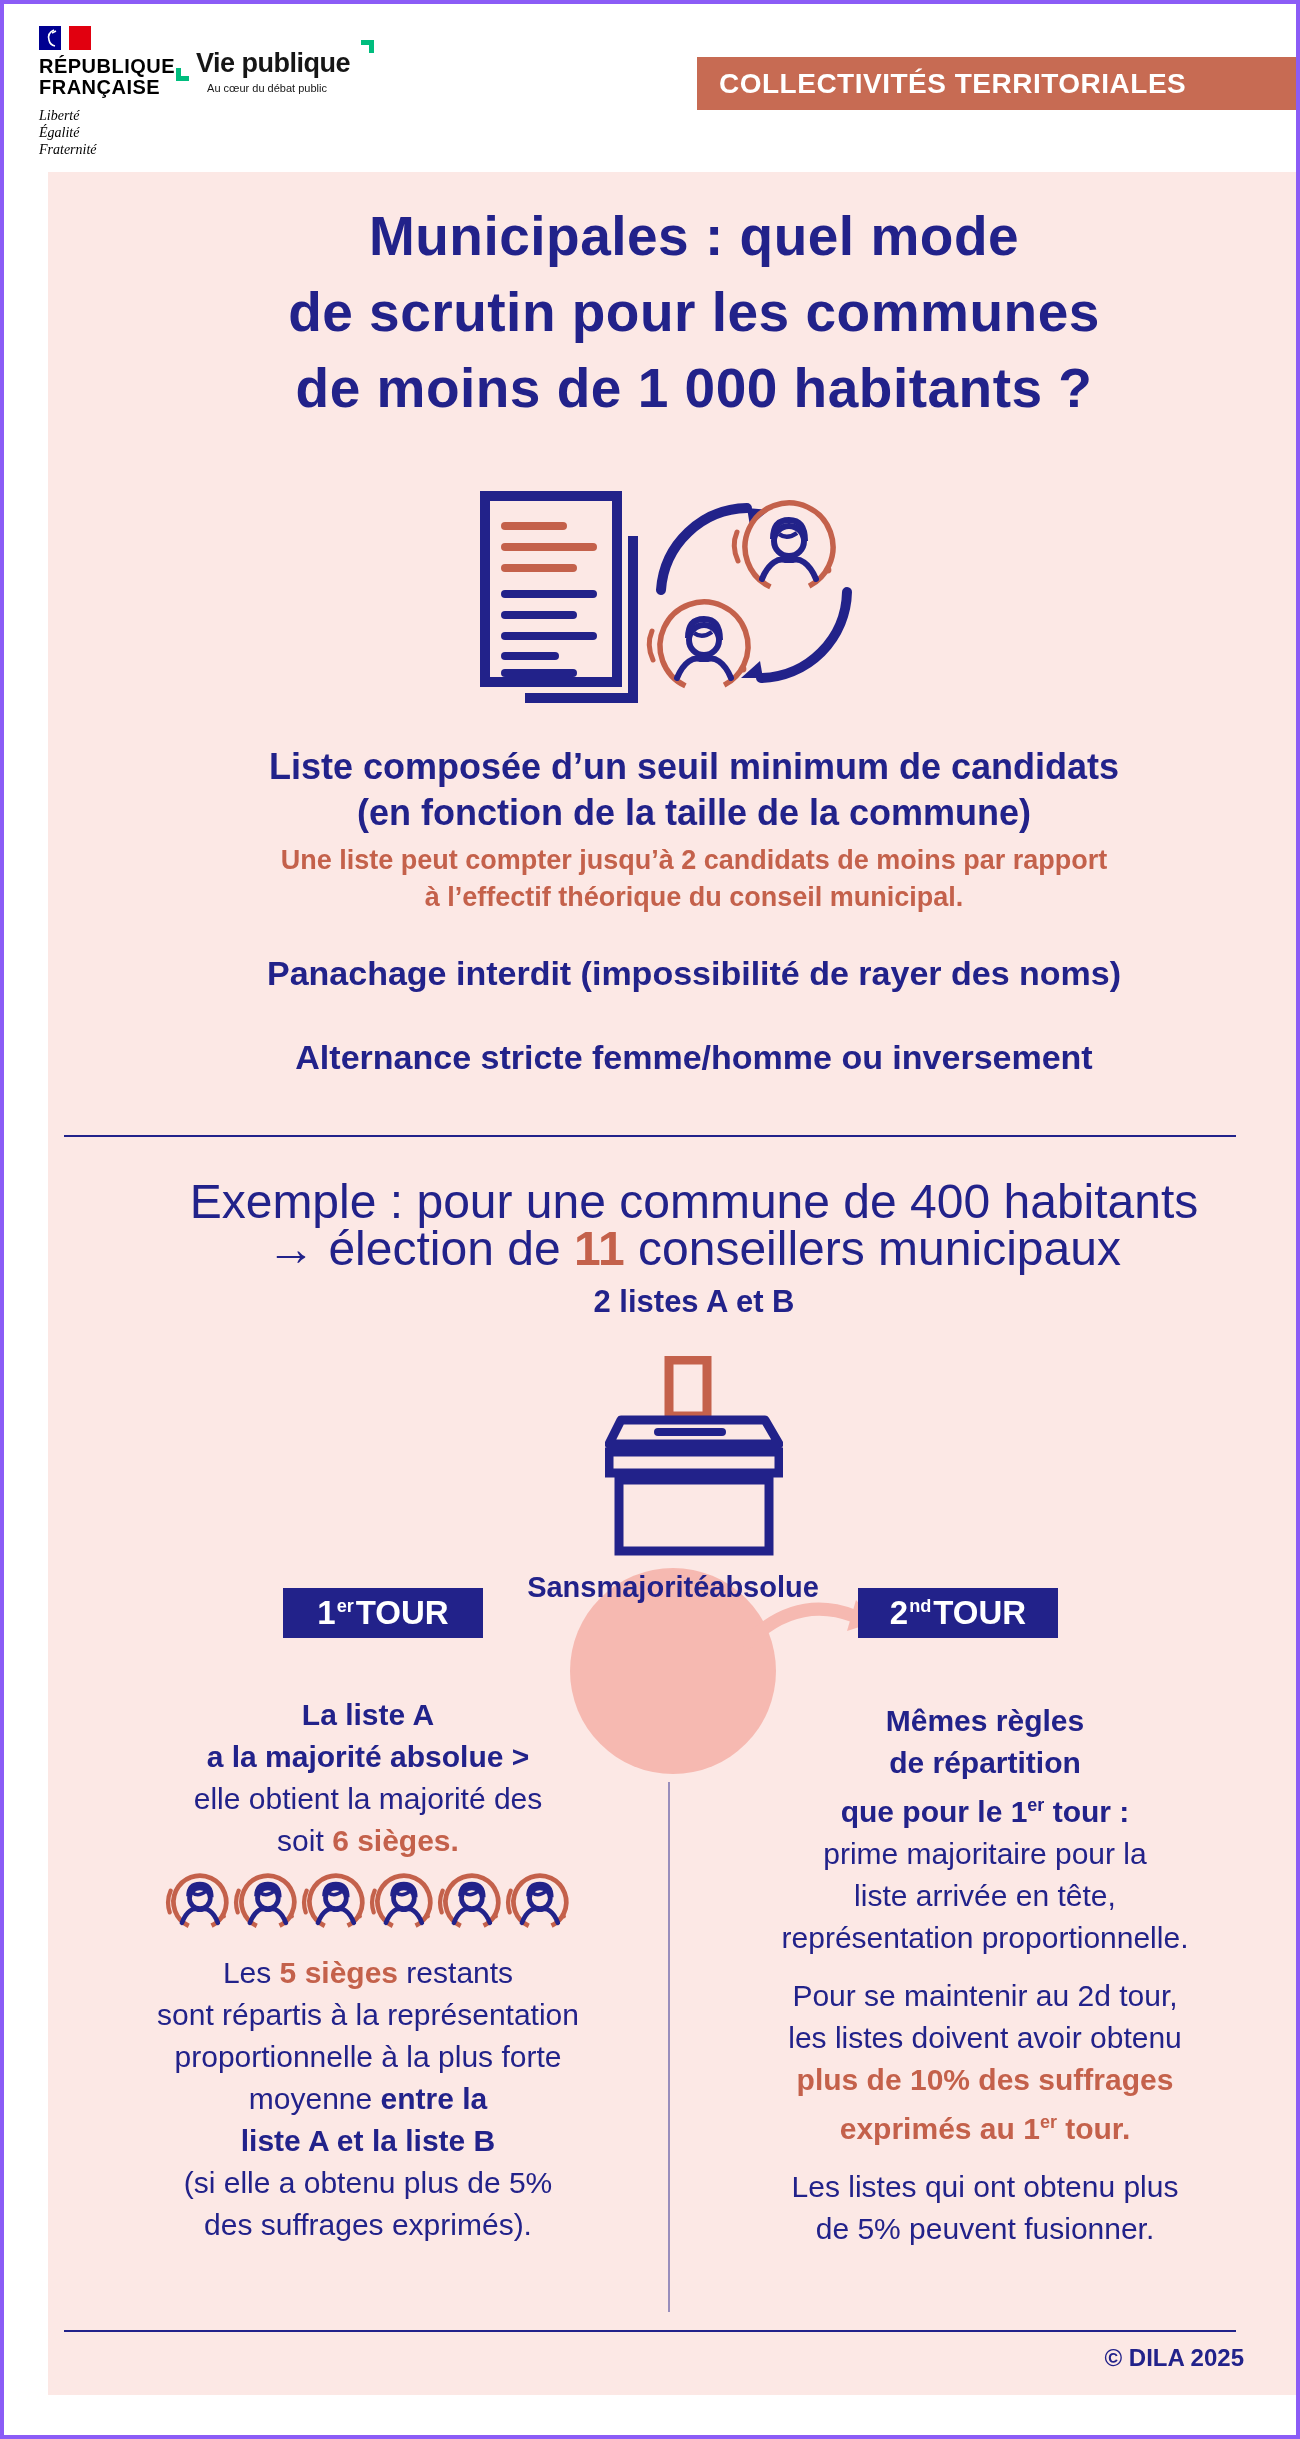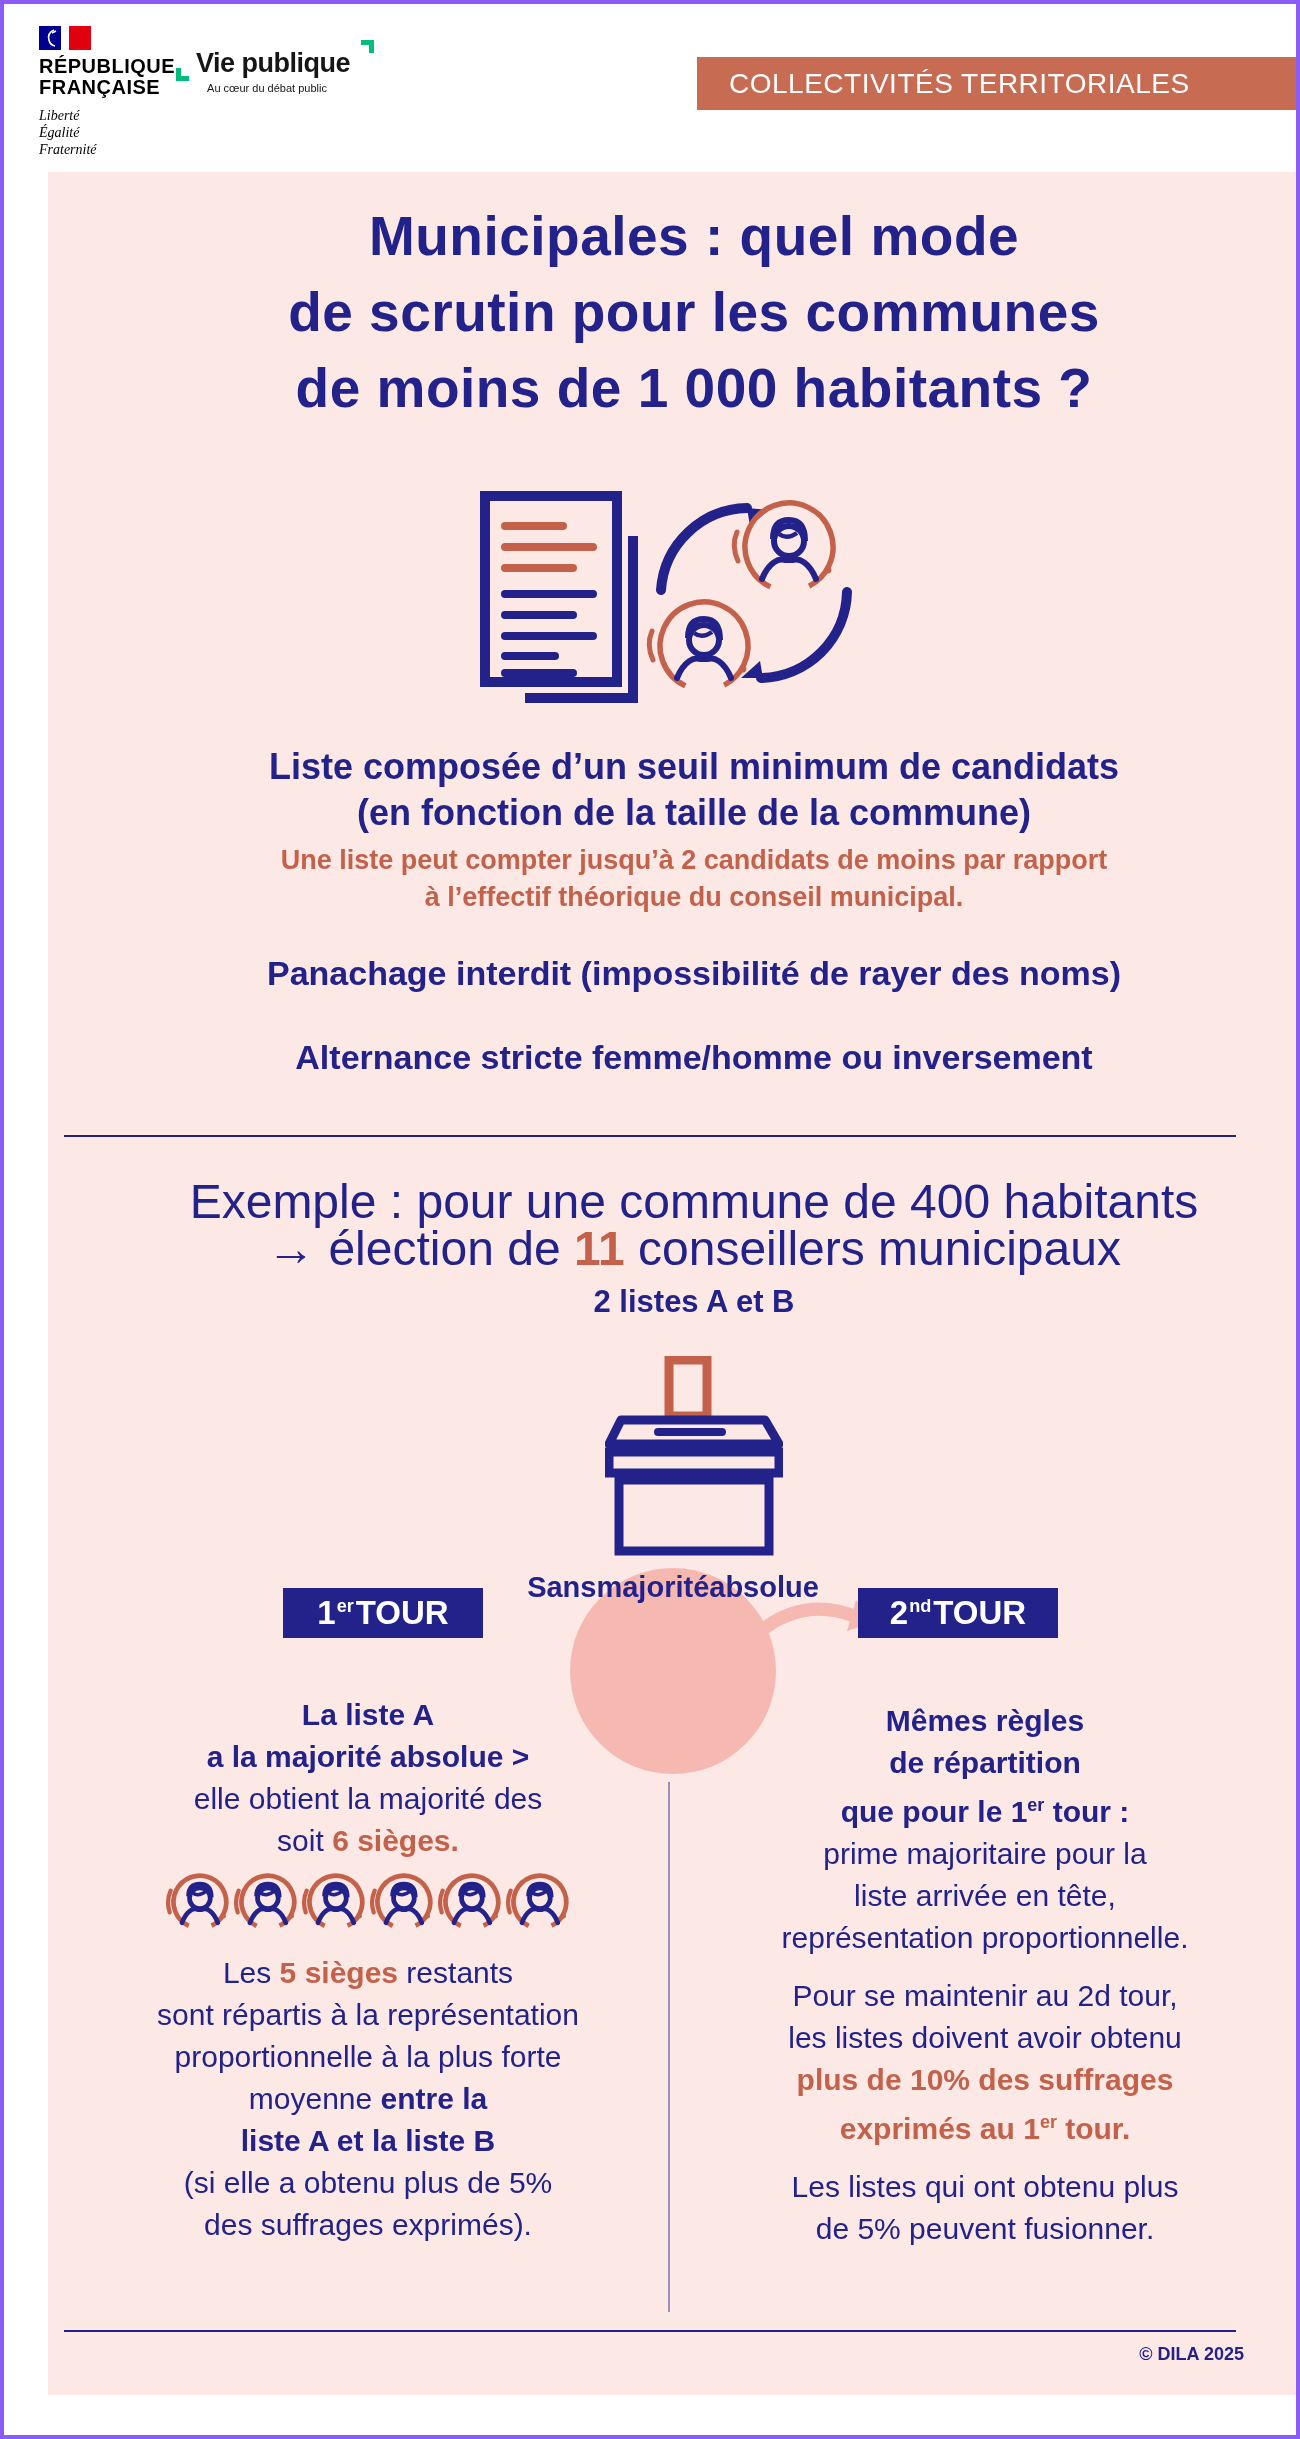--- a/index.html
+++ b/index.html
@@ -17,22 +17,22 @@
   .rf-title { font-weight:bold; color:#000; font-size:20px; line-height:21px; letter-spacing:0.5px; }
   .rf-motto { margin-top:9px; font-family:"Liberation Serif", serif; font-style:italic; font-size:14px; line-height:17px; color:#000; }
   .viepublique { position:absolute; left:178px; top:36px; width:170px; text-align:center; }
   .vp-row { position:relative; display:inline-block; padding:8px 16px 2px 14px; }
   .vp-name { font-weight:bold; font-size:27px; color:#161616; letter-spacing:-0.5px; white-space:nowrap; }
   .vp-br-bl { position:absolute; left:-6px; bottom:0; width:13px; height:13px; border-left:5px solid #00bd7e; border-bottom:5px solid #00bd7e; }
   .vp-br-tr { position:absolute; right:-8px; top:0; width:13px; height:13px; border-right:5px solid #00bd7e; border-top:5px solid #00bd7e; }
   .vp-tag { font-size:11px; color:#161616; margin-top:1px; white-space:nowrap; }
   .topic-badge {
     position:absolute; right:0; top:53px; left:693px; height:53px;
-    background:#c76b53; color:#fff; font-weight:normal; font-size:28px;
-    letter-spacing:0.5px; display:flex; align-items:center; padding-left:32px;
+    background:#c76b53; color:#fff; font-weight:bold; font-size:28px;
+    letter-spacing:0.5px; display:flex; align-items:center; padding-left:22px;
     white-space:nowrap;
   }
   
   .panel { position:absolute; left:44px; right:0; top:168px; bottom:40px; background:#fce8e5; }
   .terr { color:#c4614b; }
   .center { text-align:center; }
   .abs { position:absolute; left:4px; right:0;padding-left:40px; }
 
   .main-title { top:26px; font-weight:bold; font-size:55px; line-height:76px; color:#22228a; letter-spacing:0.5px; }
   .illus { top:318px; display:flex; justify-content:center; }
@@ -65,21 +65,21 @@
   .col-left { left:20px; }
   .col-right { left:637px;margin-top:6px; }
   .col .b { font-weight:bold; }
   .col .tb { font-weight:bold; color:#c4614b; }
   .col sup { font-size:0.6em; }
   .seats-row { display:flex; justify-content:center; gap:2px; margin-top:6px; }
   .col .para { margin-top:16px; }
   .vdivider { position:absolute; left:620px; top:1610px; width:2px; height:530px; background:rgba(34,34,138,0.45); }
 
   .hr2 { position:absolute; top:2158px; left:16px; right:60px; height:0; border-top:2px solid #22228a; }
-  .footer-copy { position:absolute; top:2172px; right:52px; font-size:18px; font-weight:bold; color:#22228a; }
+  .footer-copy { position:absolute; top:2172px; right:52px; font-size:24px; font-weight:bold; color:#22228a; }
 </style>
 </head>
 <body>
 
 <div class="page">
 
   <div class="header">
 
     <div class="marianne">
       <svg class="flag" width="52" height="24" viewBox="0 0 52 24">

